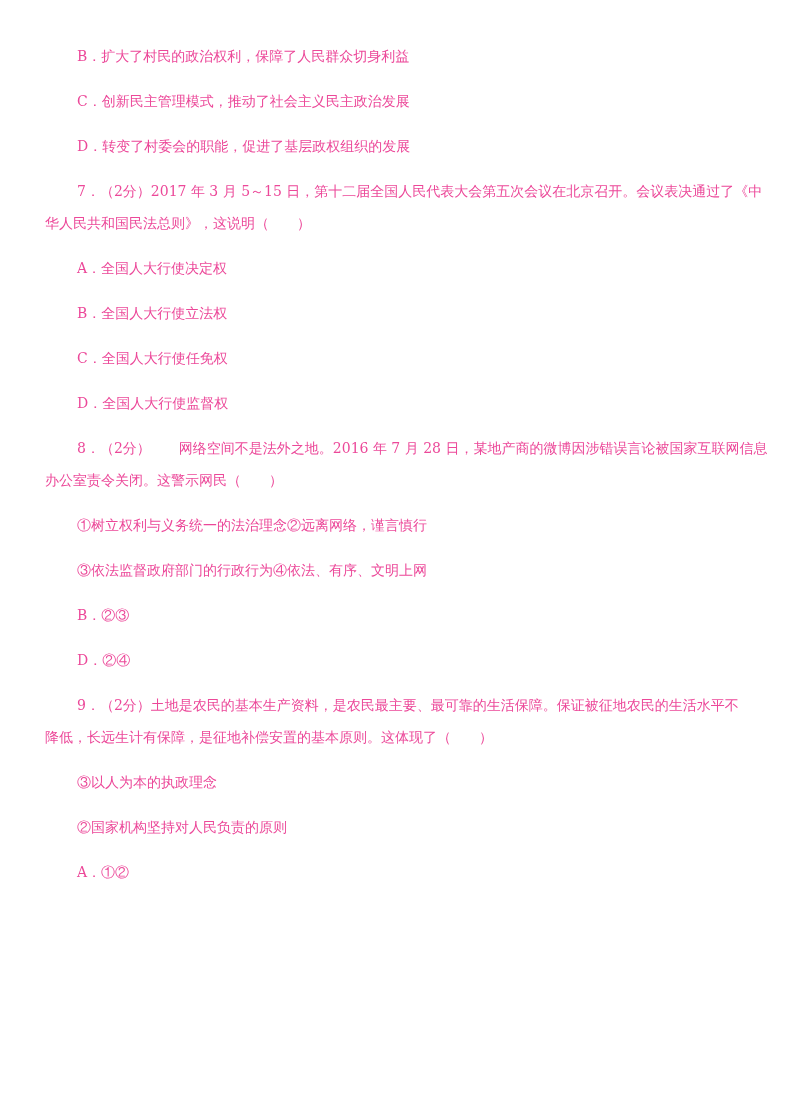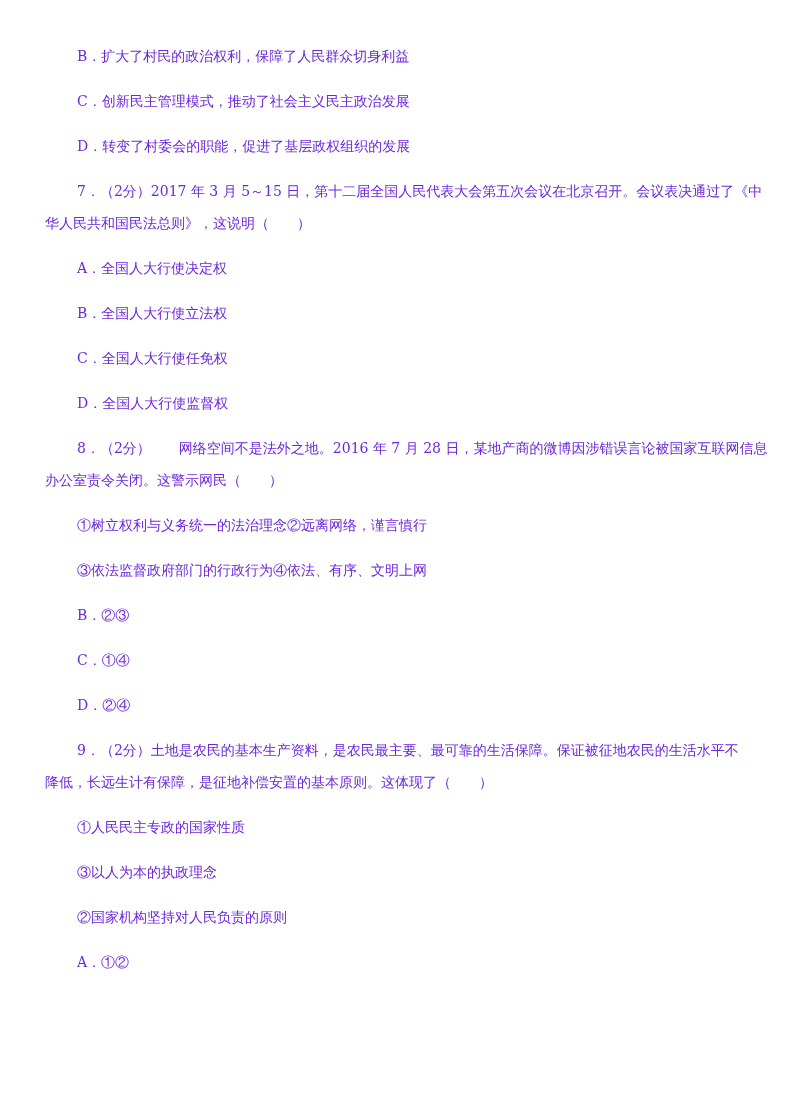--- a/index.html
+++ b/index.html
@@ -7,21 +7,21 @@
     position: relative;
     width: 790px;
     height: 1119px;
     margin: 0 auto;
     background: #ffffff;
     box-sizing: border-box;
     padding: 40px 33px 0 45px;
     overflow: hidden;
     font-family: "DejaVu Serif", "Liberation Serif", serif;
     font-size: 14px;
-    color: #6d28d9;
+    color: #ec4899;
   }
   .para { margin: 0 0 13px 0; padding: 0; }
   .line {
     display: block;
     line-height: 32px;
     white-space: nowrap;
   }
   .line.indent { text-indent: 32px; }
 </style>
 </head>
@@ -61,31 +61,25 @@
       <p class="para">
         <span class="line indent">①树立权利与义务统一的法治理念②远离网络，谨言慎行</span>
       </p>
       <p class="para">
         <span class="line indent">③依法监督政府部门的行政行为④依法、有序、文明上网</span>
       </p>
       <p class="para">
         <span class="line indent">B．②③</span>
       </p>
       <p class="para">
-        <span class="line indent">C．①④</span>
-      </p>
-      <p class="para">
         <span class="line indent">D．②④</span>
       </p>
       <p class="para">
         <span class="line indent">9．（2分）土地是农民的基本生产资料，是农民最主要、最可靠的生活保障。保证被征地农民的生活水平不</span>
         <span class="line">降低，长远生计有保障，是征地补偿安置的基本原则。这体现了（　　）</span>
-      </p>
-      <p class="para">
-        <span class="line indent">①人民民主专政的国家性质</span>
       </p>
       <p class="para">
         <span class="line indent">③以人为本的执政理念</span>
       </p>
       <p class="para">
         <span class="line indent">②国家机构坚持对人民负责的原则</span>
       </p>
       <p class="para">
         <span class="line indent">A．①②</span>
       </p>

